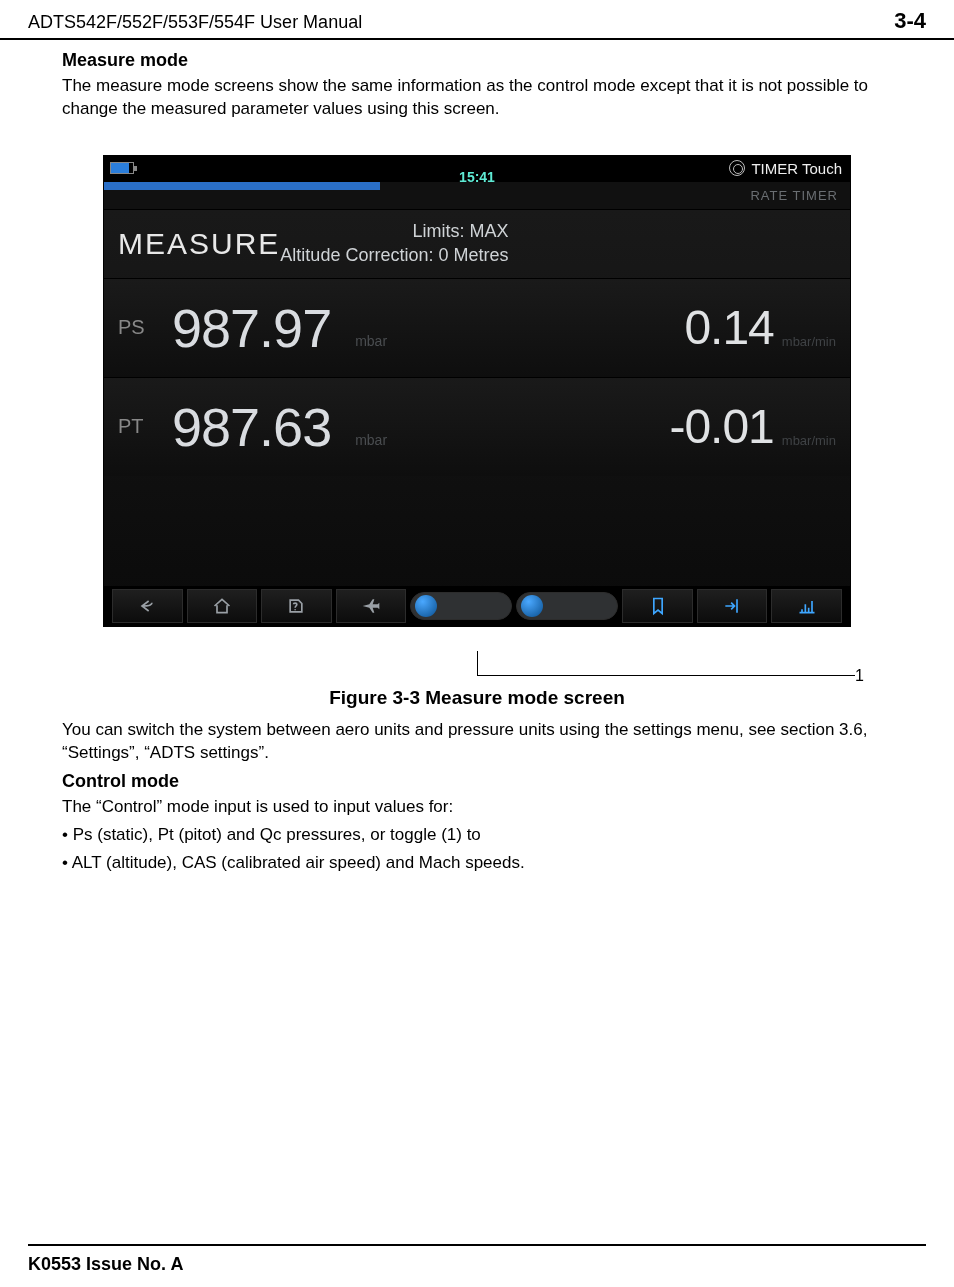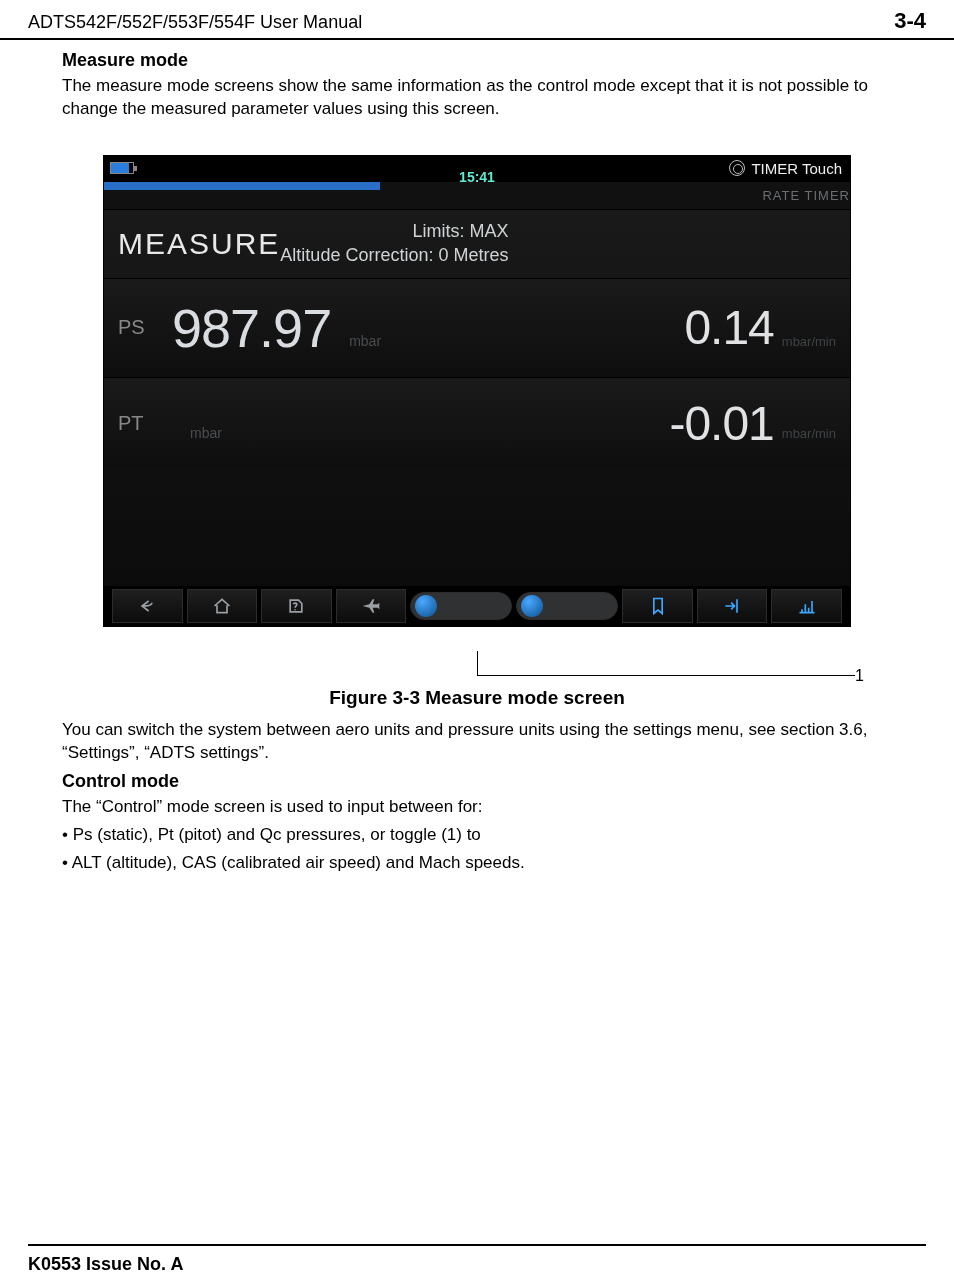--- a/index.html
+++ b/index.html
@@ -51,21 +51,21 @@
       background: #2b7edb;
     }
     .status-time { position: absolute; left: 50%; transform: translateX(-50%); color: #5eead4; font-size: 14px; font-weight: bold; margin-top: 17px; }
     .status-brand { position: absolute; right: 8px; top: 4px; display: flex; align-items: center; gap: 6px; color: #eee; font-size: 15px; }
     .ge-logo { width: 16px; height: 16px; border-radius: 50%; border: 1px solid #bbb; position: relative; }
     .ge-logo::before { content: ''; position: absolute; left: 3px; top: 3px; width: 8px; height: 8px; border: 1px solid #bbb; border-radius: 50%; }
 
     .rate-bar {
       height: 28px; background: #111; border-bottom: 1px solid #000;
       display: flex; align-items: center; justify-content: flex-end;
-      padding-right: 0; color: #6a6e72; font-size: 13px; letter-spacing: 1px;
+      padding-right: 12px; color: #6a6e72; font-size: 13px; letter-spacing: 1px;
     }
     .progress-marker {
       position: absolute; top: 26px; left: 0; width: 276px; height: 8px;
       background: #2a6fc7;
     }
 
     .measure-header {
       height: 68px; display: flex;
       align-items: center; 
       padding: 0 14px;
@@ -74,21 +74,21 @@
     .meta { text-align: right; color: #cfd3d6; font-size: 18px; line-height: 1.3; }
 
     .channel-row {
       display: flex; align-items: center;
       padding: 18px 14px 18px 14px;
       border-top: 1px solid #000;
       background: linear-gradient(#1a1a1a, #0e0e0e);
     }
     .ch-label { color: #888; font-size: 20px; width: 54px; font-family: 'Arial Narrow', Arial, sans-serif; }
     .ch-value { color: #d9dce0; font-size: 54px; font-weight: 300; font-family: 'Arial Narrow', Arial, sans-serif; letter-spacing: -1px; }
-    .ch-unit { color: #4a4d50; font-size: 14px; margin-left: 18px; align-self: flex-end; padding-bottom: 10px; }
+    .ch-unit { color: #4a4d50; font-size: 14px; margin-left: 24px; align-self: flex-end; padding-bottom: 10px; }
     .ch-spacer { flex: 1; }
     .ch-rate { color: #e0e2e4; font-size: 48px; font-weight: 300; font-family: 'Arial Narrow', Arial, sans-serif; letter-spacing: -1px; }
     .ch-rate-unit { color: #3f4245; font-size: 13px; margin-left: 8px; align-self: flex-end; padding-bottom: 10px; }
 
     .bottombar {
       position: absolute; bottom: 0; left: 0; right: 0;
       height: 40px; background: #000;
       display: flex; align-items: center;
       padding: 0 8px; gap: 4px;
     }
@@ -178,20 +178,21 @@
         <div class="ch-label">PS</div>
         <div class="ch-value">987.97</div>
         <div class="ch-unit">mbar</div>
         <div class="ch-spacer"></div>
         <div class="ch-rate">0.14</div>
         <div class="ch-rate-unit">mbar/min</div>
       </div>
 
       <div class="channel-row">
         <div class="ch-label">PT</div>
+        <div class="ch-value">987.63</div>
         <div class="ch-unit">mbar</div>
         <div class="ch-spacer"></div>
         <div class="ch-rate">-0.01</div>
         <div class="ch-rate-unit">mbar/min</div>
       </div>
 
       <div class="bottombar">
         <div class="bb-cell">
           <svg viewBox="0 0 24 24">
               <path fill="none" stroke="#9aa0a6" stroke-width="2" d="M14 6 L6 12 L14 18 M6 12 C 10 12 18 12 18 8"></path>
@@ -237,18 +238,18 @@
     </div>
 
     <div class="callout"></div>
     <div class="callout-h"></div>
     <div class="callout-label">1</div>
   </div>
 
   <div class="figure-caption">Figure 3-3 Measure mode screen</div>
   <div class="body-text after-fig">You can switch the system between aero units and pressure units using the settings menu, see section 3.6, “Settings”, “ADTS settings”.</div>
   <div class="section-title" style="margin-top:6px">Control mode</div>
-  <div class="body-text">The “Control” mode screen is used to input between for:</div>
+  <div class="body-text">The “Control” mode input is used to input values for:</div>
   <div class="bullet">• Ps (static), Pt (pitot) and Qc pressures, or toggle (1) to</div>
   <div class="bullet">• ALT (altitude), CAS (calibrated air speed) and Mach speeds.</div>
 </div>
 
 <div class="footer">K0553 Issue No. A</div>
 
 </body></html>

